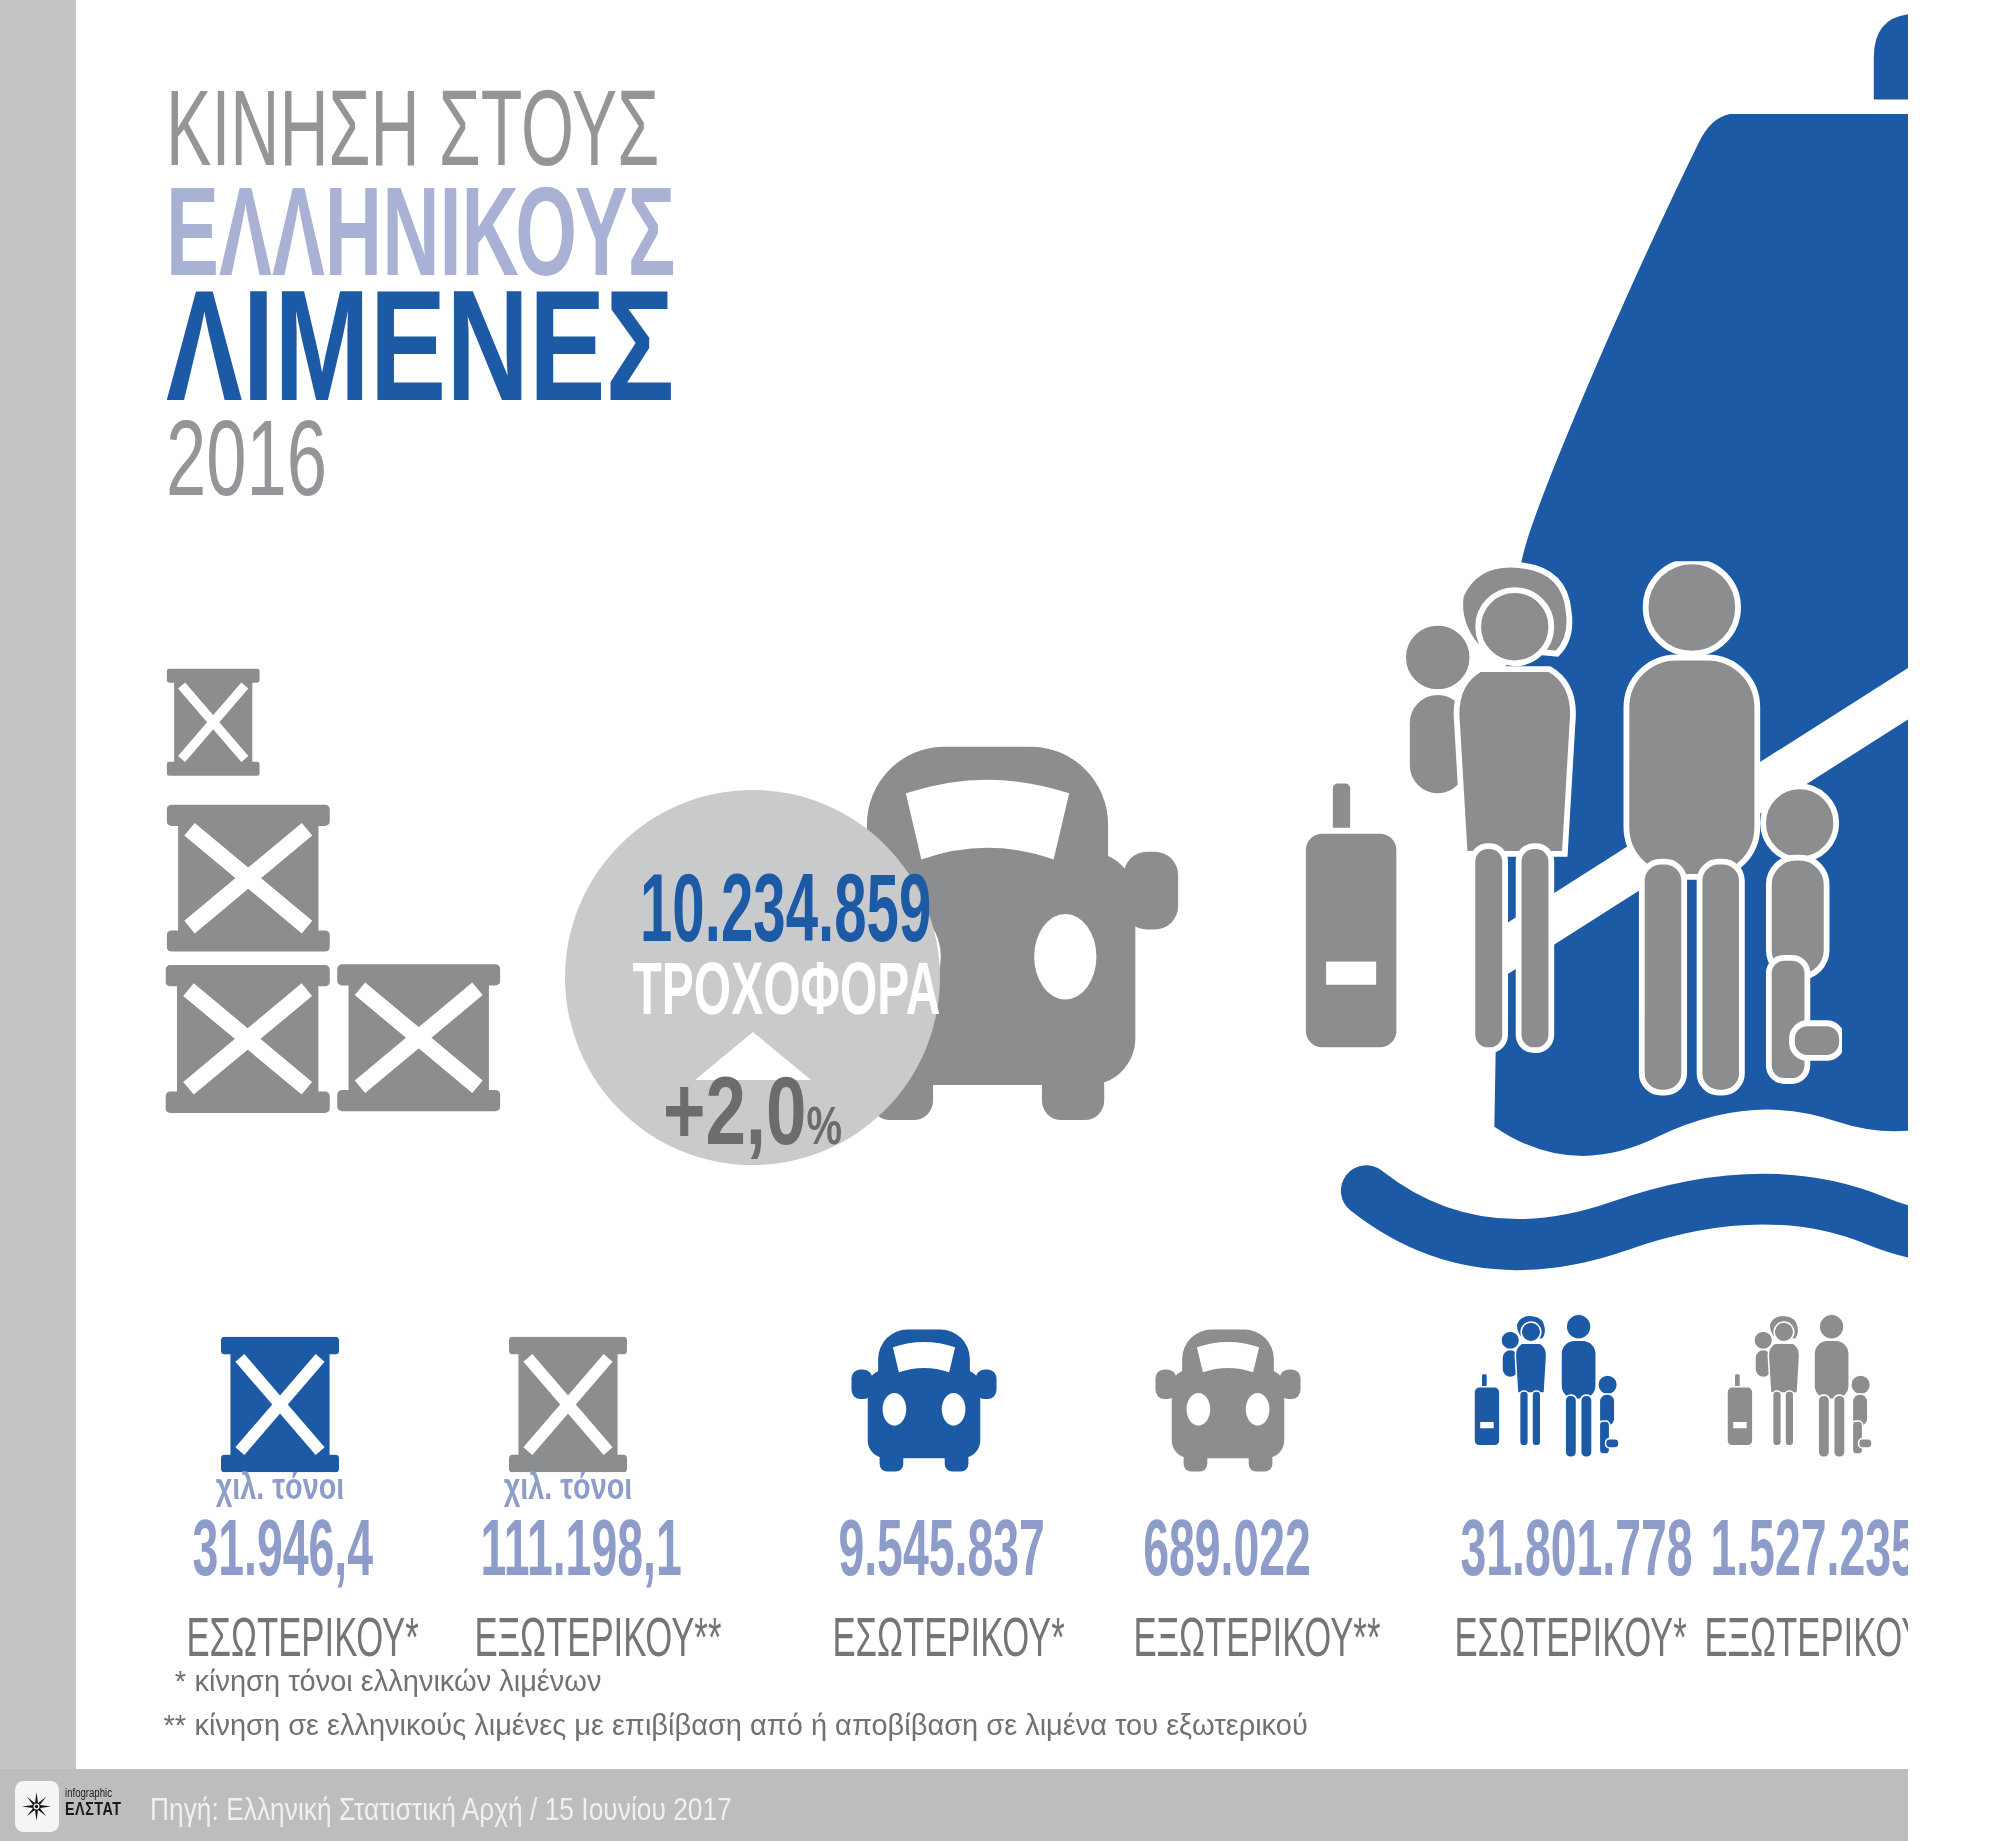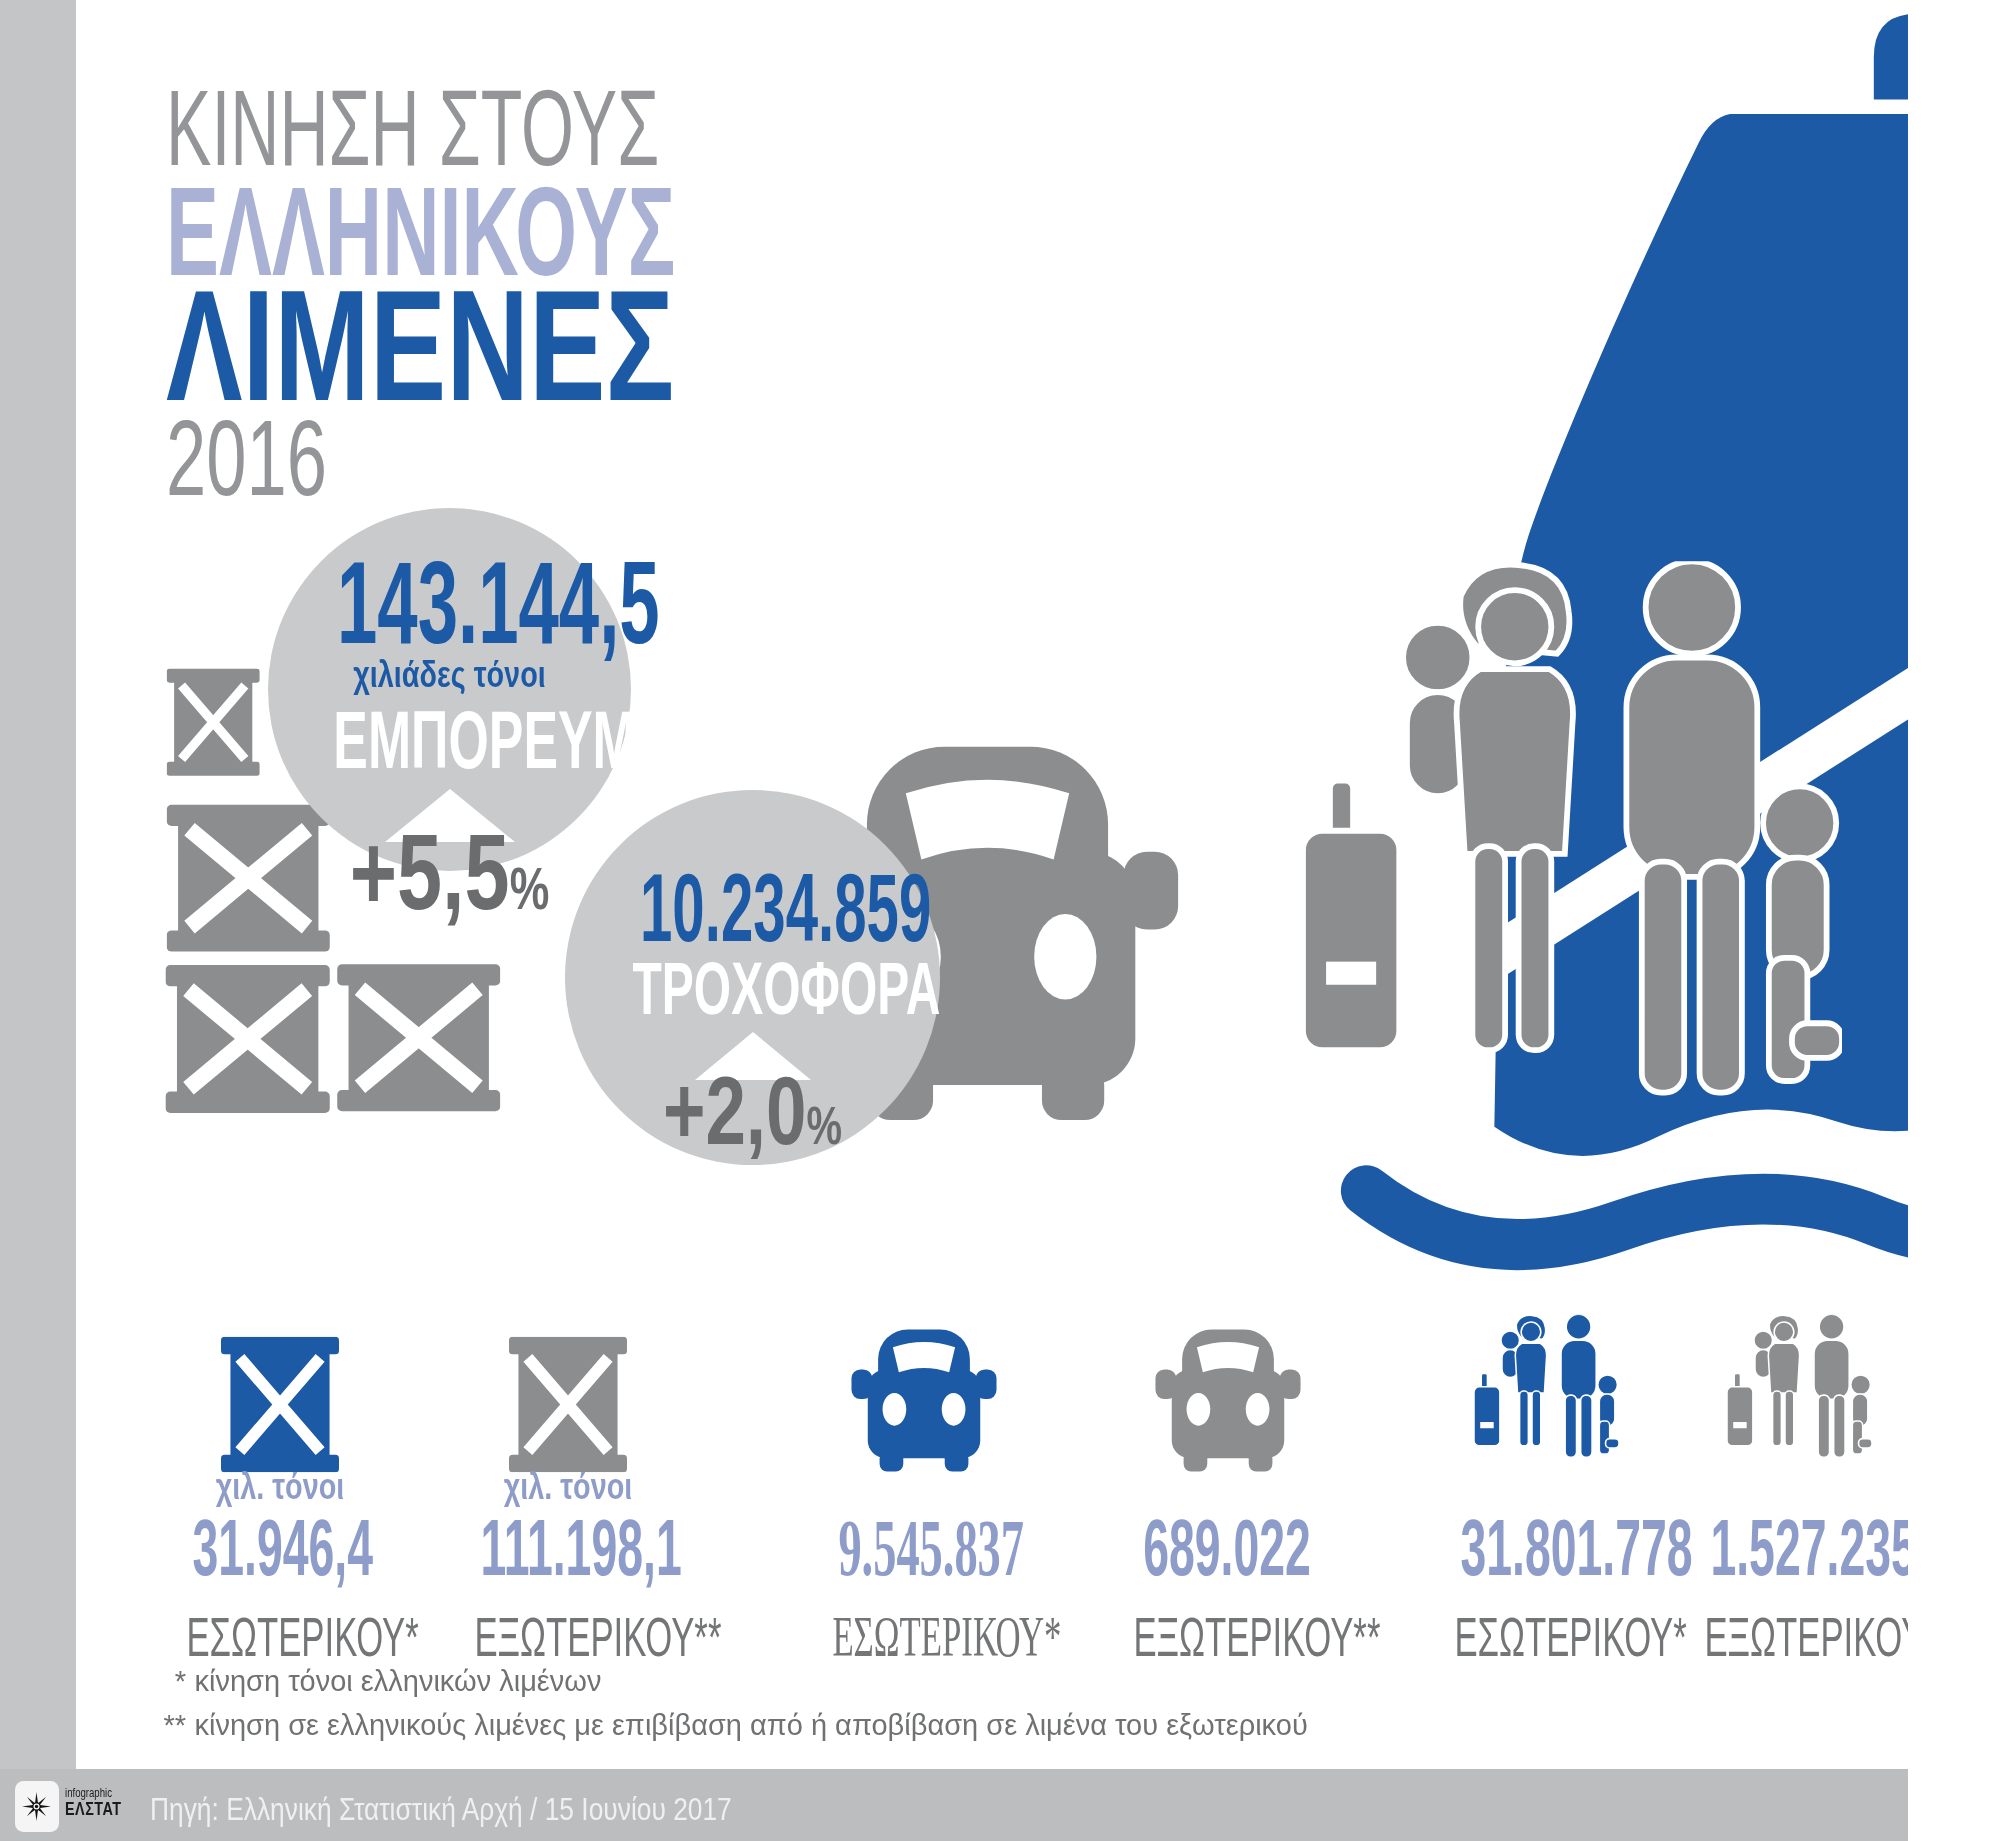--- a/index.html
+++ b/index.html
@@ -136,29 +136,20 @@
 
   <svg class="lay z4 icon-gray" style="left:1303px;top:561px;width:539px;height:578px" viewBox="0 0 140 150">
     <use href="#family" x="0" y="0" width="140" height="150"></use>
   </svg>
 
   <div class="abs nw t-gray oxl" style="left:166px;top:74px;font-size:108px;line-height:1;transform:scaleX(.63);">ΚΙΝΗΣΗ ΣΤΟΥΣ</div>
   <div class="abs nw t-peri oxl" style="left:166px;top:169px;font-size:126px;line-height:1;transform:scaleX(.63);">ΕΛΛΗΝΙΚΟΥΣ</div>
   <div class="abs nw t-blue oxl" style="left:166px;top:267px;font-size:157px;line-height:1;transform:scaleX(.73);">ΛΙΜΕΝΕΣ</div>
   <div class="abs nw t-gray oxl" style="left:166px;top:404px;font-size:108px;line-height:1;transform:scaleX(.67);">2016</div>
 
-  <div class="abs circle" style="left:268px;top:508px;width:363px;height:363px;">
-    <div class="abs ctr nw cval oxc" style="top:36px;font-size:117px;line-height:1;transform:scaleX(.62);">143.144,5</div>
-    <div class="abs ctr nw cunit oxc" style="top:149px;font-size:36px;line-height:1;transform:scaleX(.8);">χιλιάδες τόνοι</div>
-    <div class="abs ctr nw clabel oxc" style="top:192px;font-size:81px;line-height:1;transform:scaleX(.64);">ΕΜΠΟΡΕΥΜΑΤΑ</div>
-    <div class="abs ctr" style="top:281px;">
-      <div class="tri" style="border-left:65px solid transparent;border-right:65px solid transparent;border-bottom:53px solid #fff;"></div>
-    </div>
-    <div class="abs ctr nw cpct oxc" style="top:310px;font-size:108px;line-height:1;transform:scaleX(.75);"><span>+5,5</span><span class="pctsign">%</span></div>
-  </div>
 
   <div class="abs circle" style="left:565px;top:790px;width:375px;height:375px;">
     <div class="abs ctr nw cval oxc" style="top:69px;font-size:97px;line-height:1;transform:scaleX(.6);">10.234.859</div>
     <div class="abs ctr nw clabel oxc" style="top:161px;font-size:75px;line-height:1;transform:scaleX(.64);">ΤΡΟΧΟΦΟΡΑ</div>
     <div class="abs ctr" style="top:242px;">
       <div class="tri" style="border-left:58px solid transparent;border-right:58px solid transparent;border-bottom:48px solid #fff;"></div>
     </div>
     <div class="abs ctr nw cpct oxc" style="top:272px;font-size:97px;line-height:1;transform:scaleX(.75);"><span>+2,0</span><span class="pctsign">%</span></div>
   </div>
 
@@ -185,21 +176,21 @@
   <div class="abs col" style="left:129px;top:1469px;height:230px;">
     <div class="abs ctr nw bunit oxc" style="top:0;font-size:36px;line-height:1;transform:scaleX(.8);">χιλ. τόνοι</div>
     <div class="abs ctr nw bval oxc" style="top:39px;font-size:80px;line-height:1;transform:scaleX(.58);">31.946,4</div>
     <div class="abs ctr nw blabel oxc" style="top:140px;font-size:56px;line-height:1;transform:scaleX(.62);">ΕΣΩΤΕΡΙΚΟΥ*</div>
   </div>
   <div class="abs col" style="left:417px;top:1469px;height:230px;">
     <div class="abs ctr nw bunit oxc" style="top:0;font-size:36px;line-height:1;transform:scaleX(.8);">χιλ. τόνοι</div>
     <div class="abs ctr nw bval oxc" style="top:39px;font-size:80px;line-height:1;transform:scaleX(.58);">111.198,1</div>
     <div class="abs ctr nw blabel oxc" style="top:140px;font-size:56px;line-height:1;transform:scaleX(.62);">ΕΞΩΤΕΡΙΚΟΥ**</div>
   </div>
-  <div class="abs col" style="left:775px;top:1469px;height:230px;font-family:Liberation Serif, serif;">
+  <div class="abs col" style="left:775px;top:1469px;height:230px;">
     <div class="abs ctr nw bval oxc" style="top:39px;font-size:80px;line-height:1;transform:scaleX(.58);">9.545.837</div>
     <div class="abs ctr nw blabel oxc" style="top:140px;font-size:56px;line-height:1;transform:scaleX(.62);">ΕΣΩΤΕΡΙΚΟΥ*</div>
   </div>
   <div class="abs col" style="left:1076px;top:1469px;height:230px;">
     <div class="abs ctr nw bval oxc" style="top:39px;font-size:80px;line-height:1;transform:scaleX(.58);">689.022</div>
     <div class="abs ctr nw blabel oxc" style="top:140px;font-size:56px;line-height:1;transform:scaleX(.62);">ΕΞΩΤΕΡΙΚΟΥ**</div>
   </div>
   <div class="abs col" style="left:1397px;top:1469px;height:230px;">
     <div class="abs ctr nw bval oxc" style="top:39px;font-size:80px;line-height:1;transform:scaleX(.58);">31.801.778</div>
     <div class="abs ctr nw blabel oxc" style="top:140px;font-size:56px;line-height:1;transform:scaleX(.62);">ΕΣΩΤΕΡΙΚΟΥ*</div>

